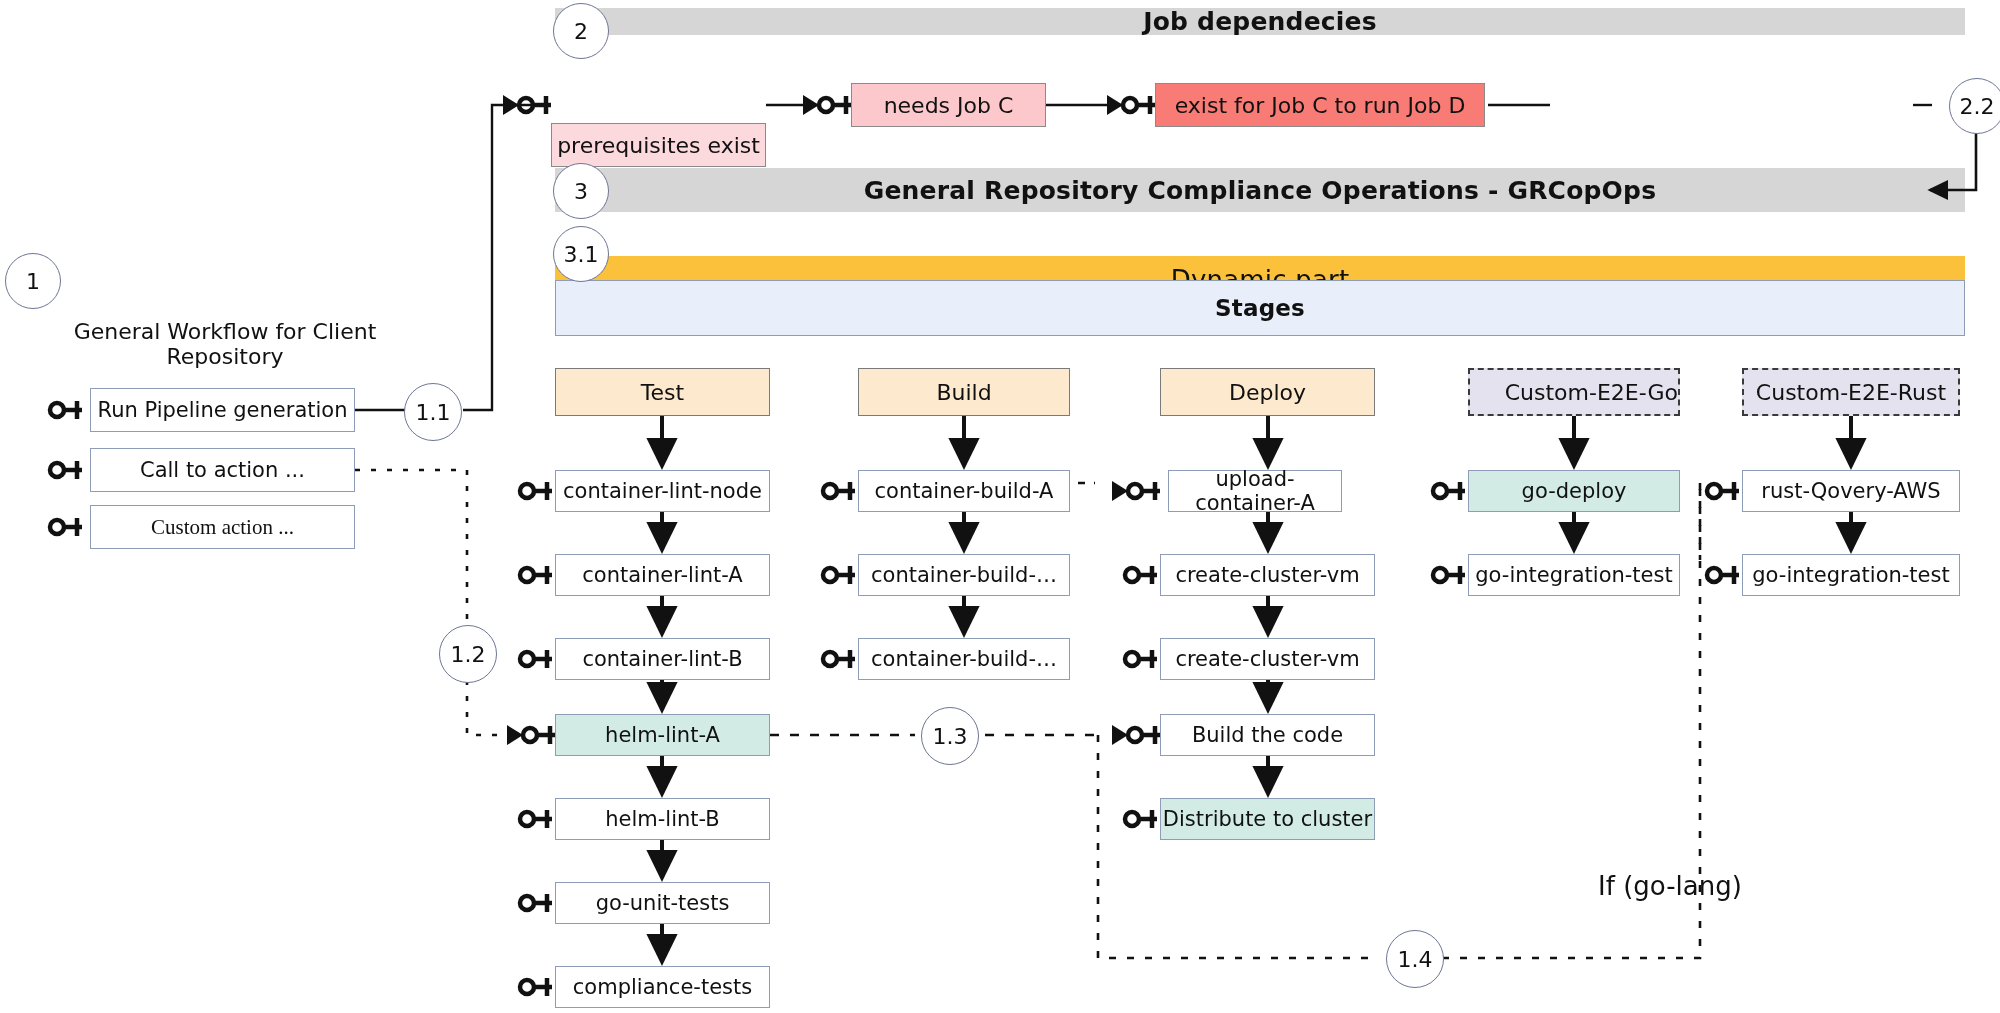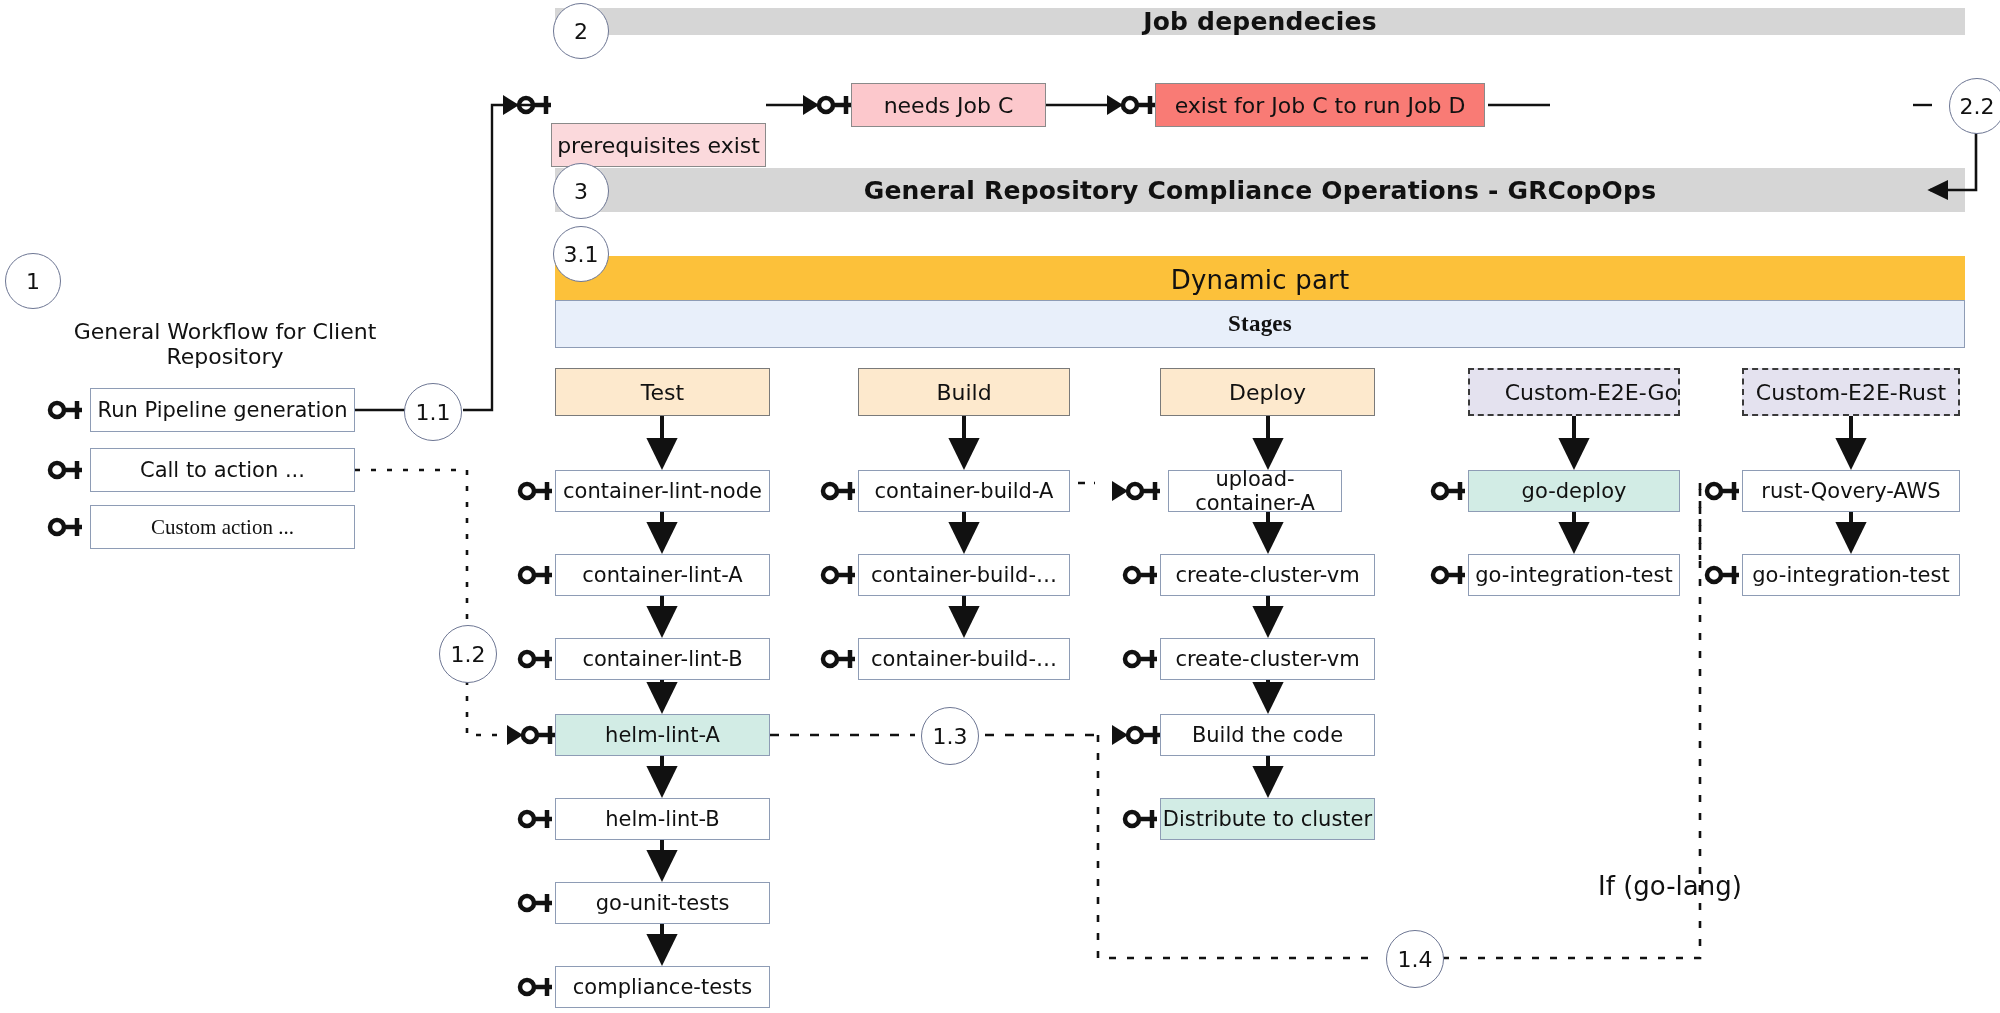--- a/index.html
+++ b/index.html
@@ -163,21 +163,21 @@
   <div class="abs section-bar" style="left:555px; top:168px; width:1410px; height:44px;">
     <span>General Repository Compliance Operations - GRCopOps</span>
   </div>
   <div class="badge" style="left:553px; top:163px; width:54px; height:54px;">3</div>
 
   <div class="abs section-bar yellow" style="left:555px; top:228px; width:1410px; height:48px;margin-top:28px;">
     <span>Dynamic part</span>
   </div>
   <div class="badge" style="left:553px; top:226px; width:54px; height:54px;">3.1</div>
 
-  <div class="abs section-bar stages" style="left:555px; top:300px; width:1410px; height:48px;font-family:Liberation Serif, serif;">
+  <div class="abs section-bar stages" style="left:555px; top:280px; width:1410px; height:56px;">
     <span>Stages</span>
   </div>
 
   <div class="badge" style="left:5px; top:253px; width:54px; height:54px;">1</div>
 
   <div class="plain-label" style="left:60px; top:320px; width:330px;">General Workflow for Client Repository</div>
 
   <div class="abs box" style="left:90px; top:388px; width:265px; height:44px;">
     <span>Run Pipeline generation</span>
   </div>

